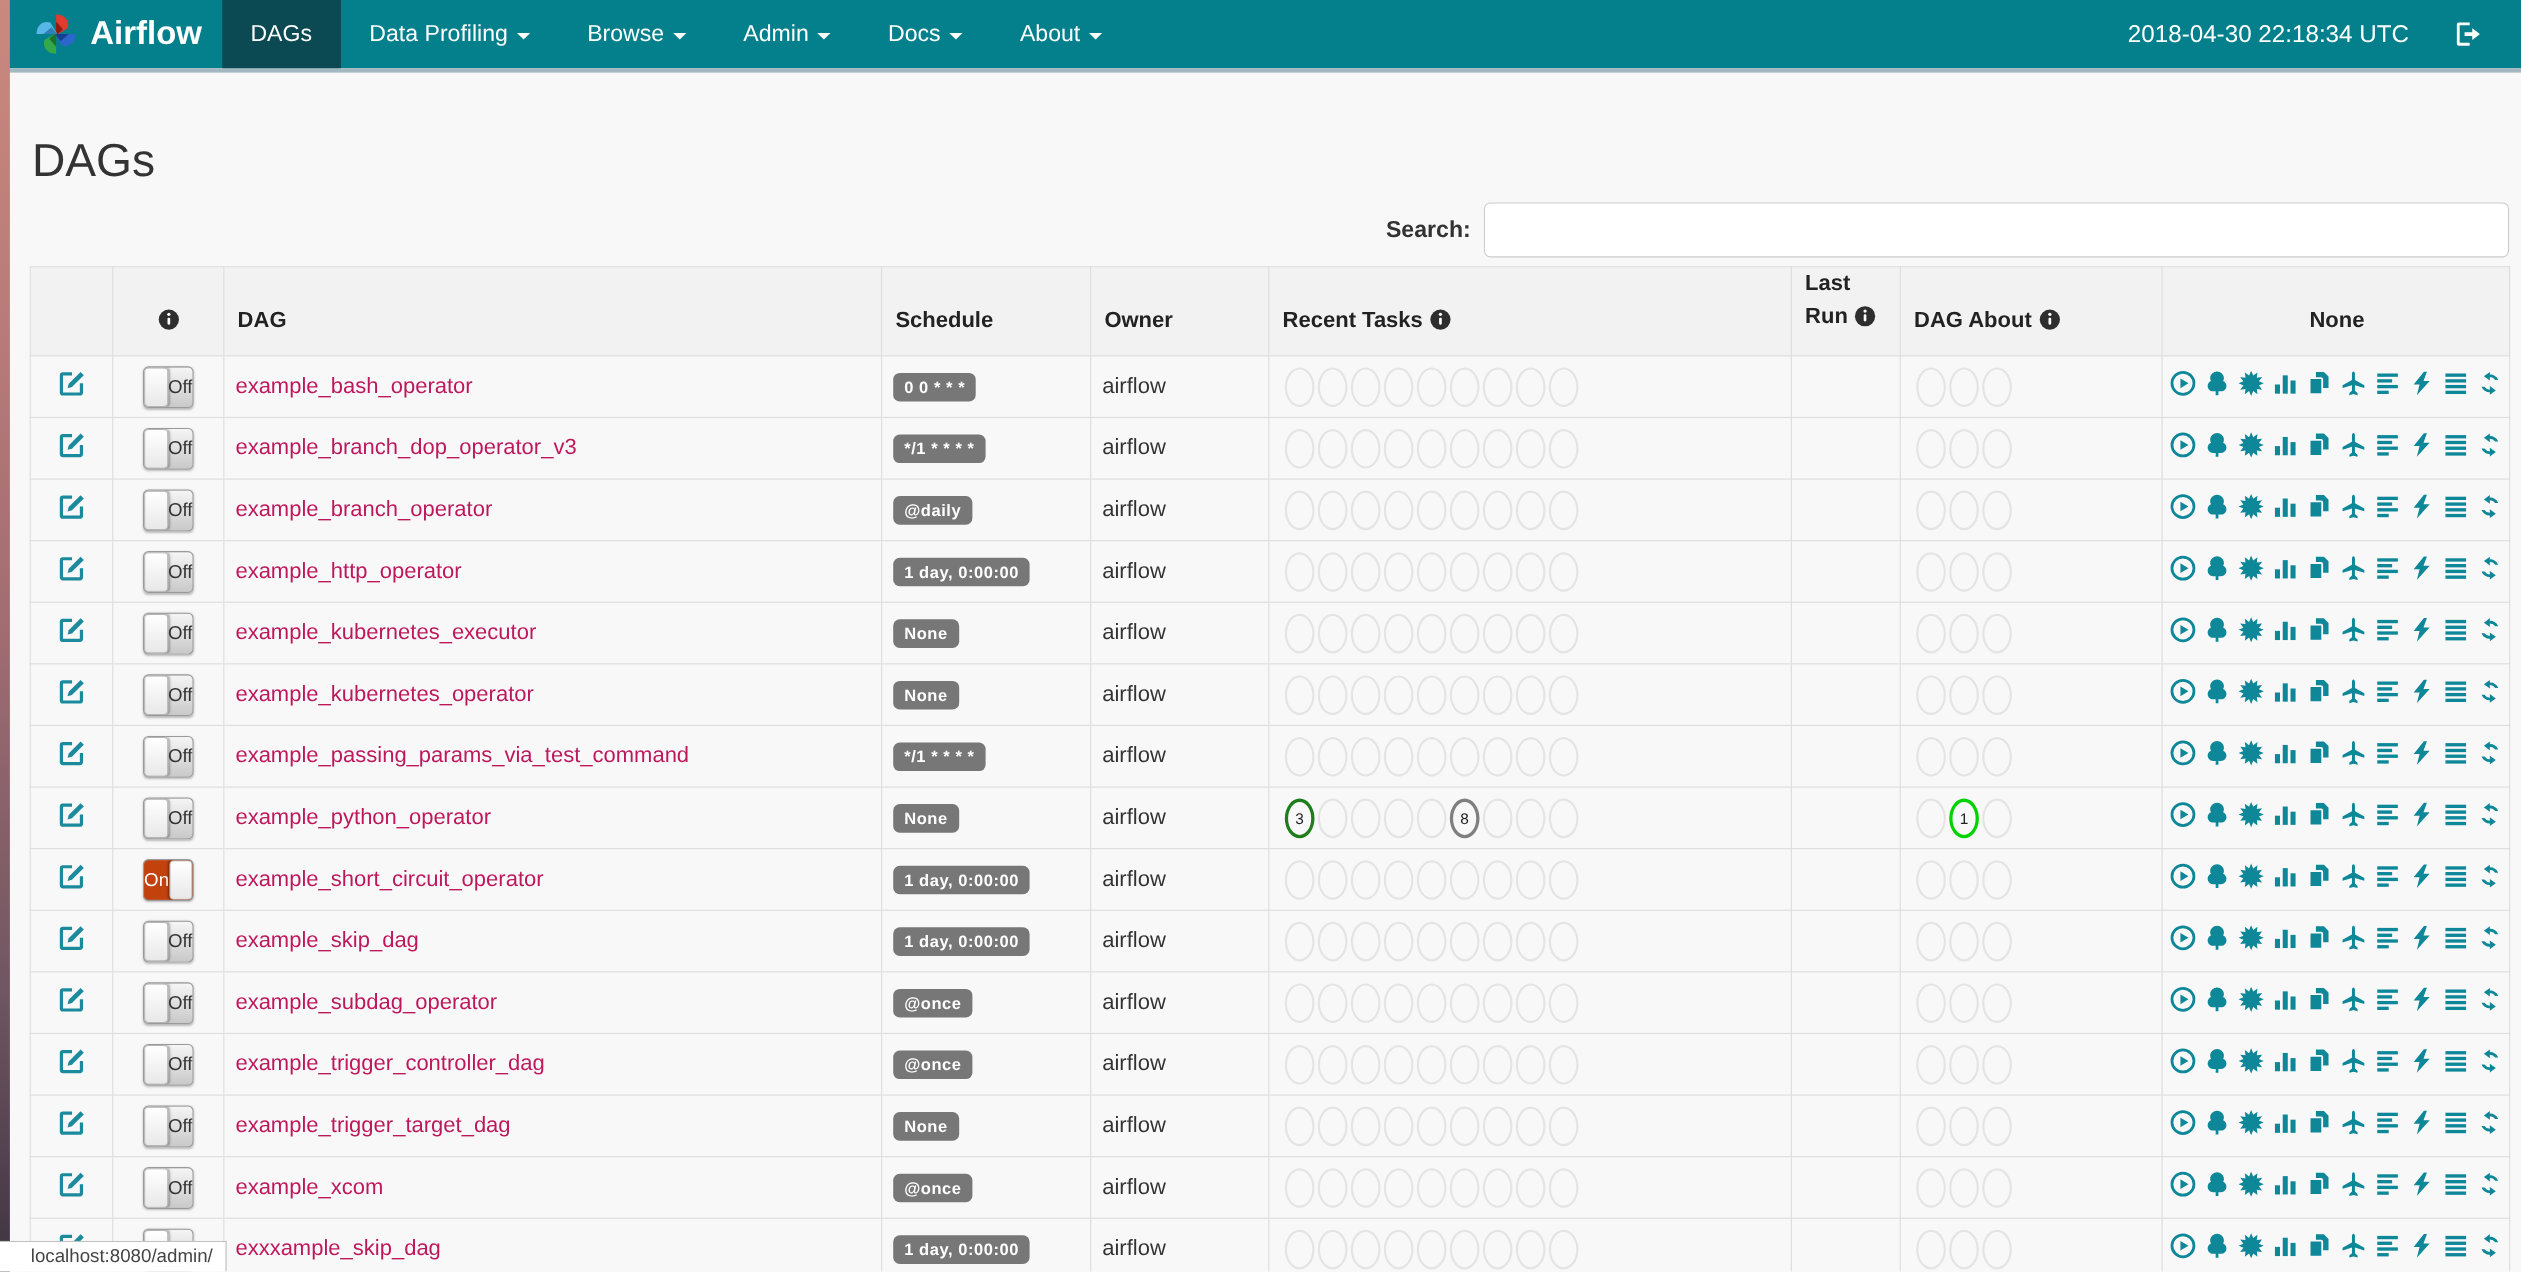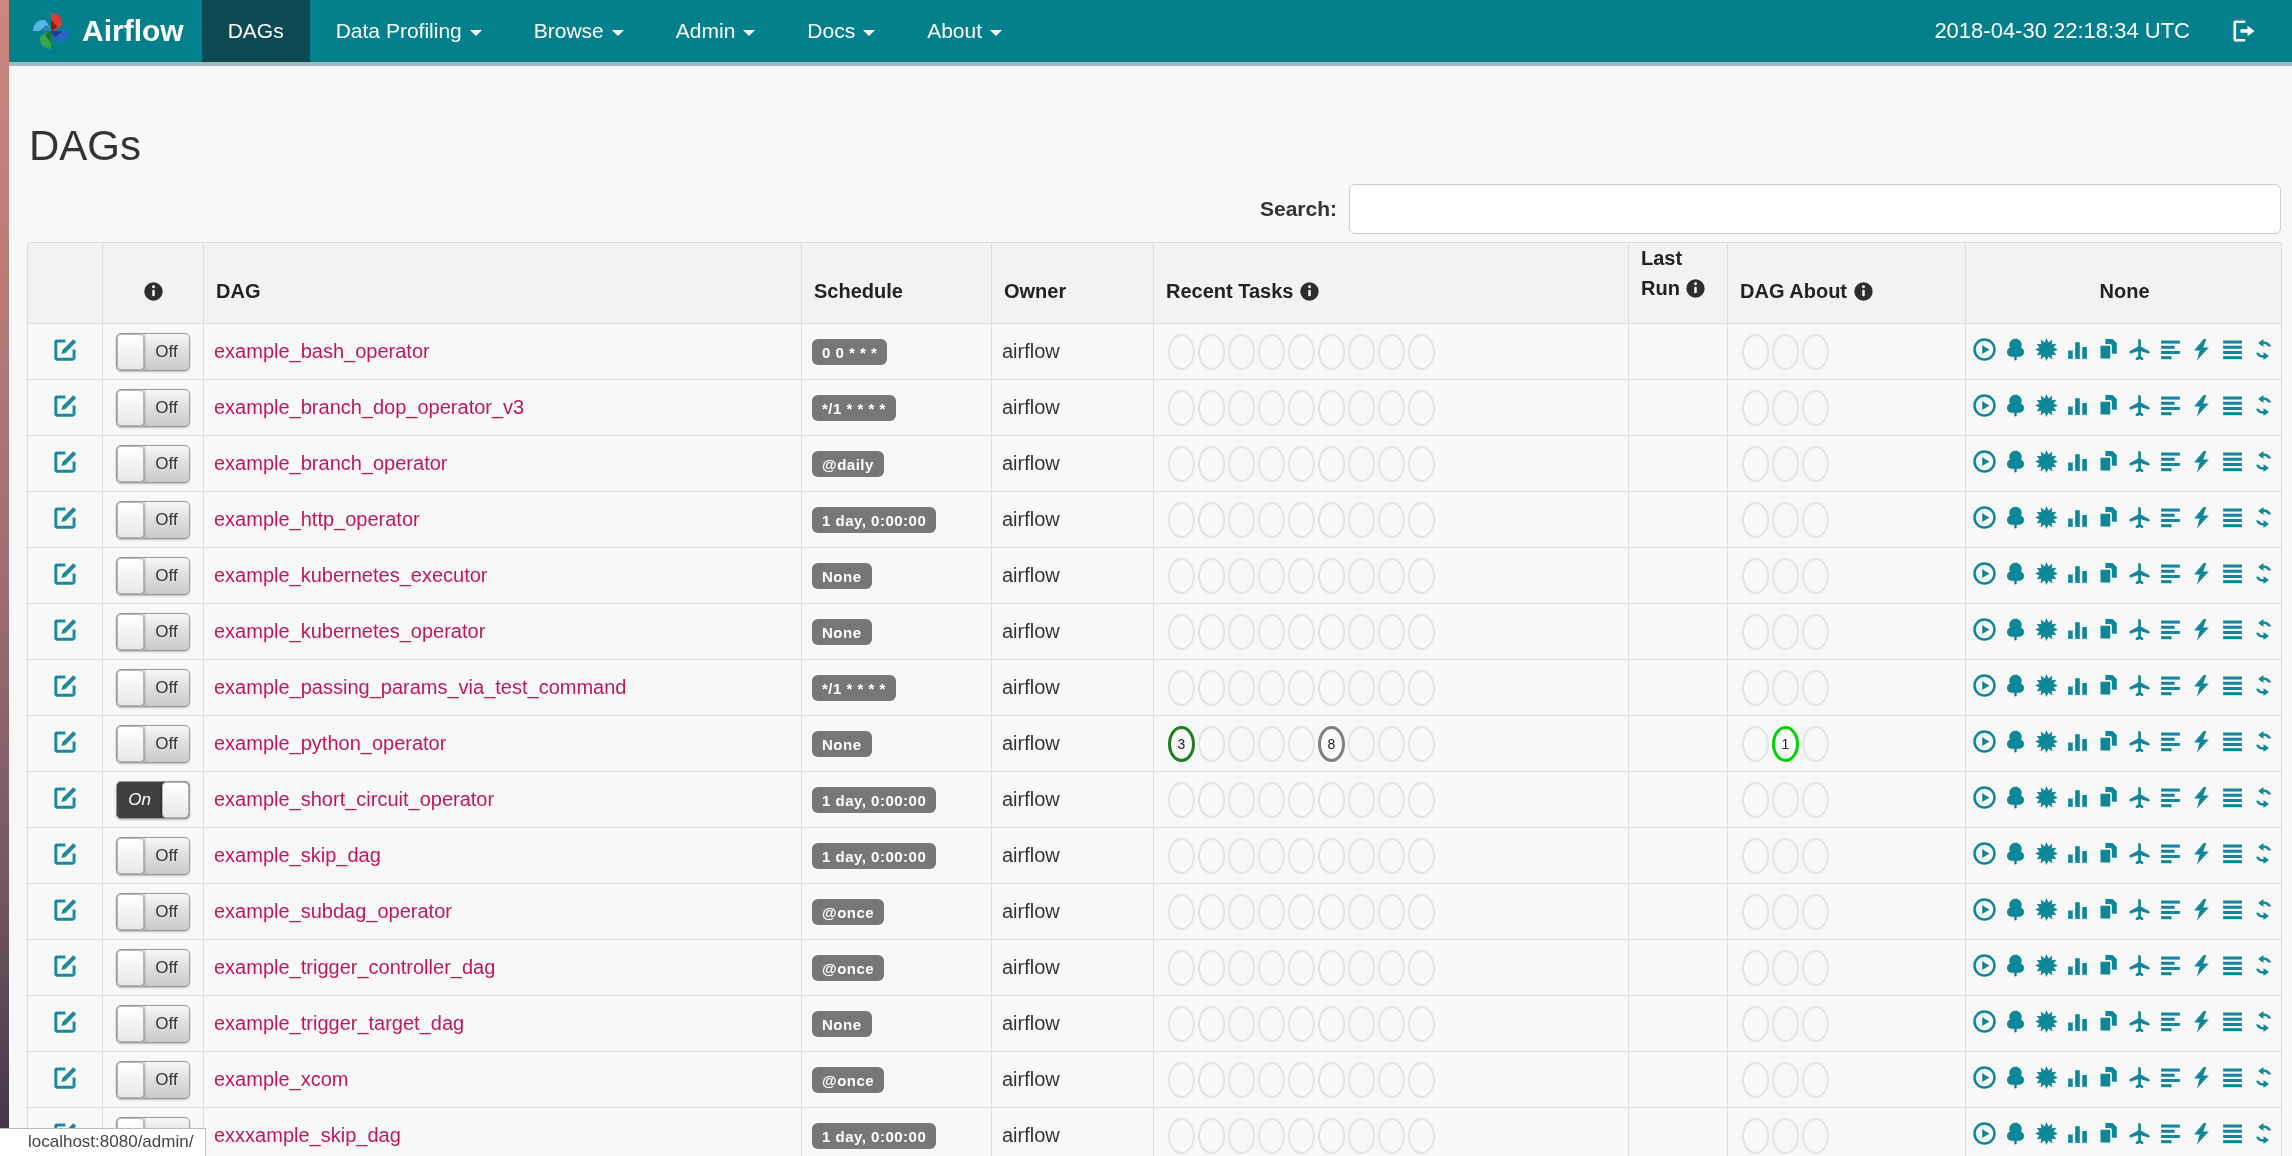--- a/index.html
+++ b/index.html
@@ -53,28 +53,28 @@
   .col-dagruns{width:238px;} .col-links{width:316px;}
 
   a.dag-link { color:#be185d; text-decoration:none; cursor:pointer; }
 
   .badge { display:inline-block; background:#777; color:#fff; font-size:15px; font-weight:bold;
     padding:5px 10px 4px; border-radius:6px; letter-spacing:.5px; white-space:nowrap; }
 
   .edit-icon { width:27px; height:27px; color:#1A8A9C; cursor:pointer; }
 
   
-  .toggle { display:inline-flex; width:74px; height:38px; border:1px solid #9a9a9a; border-radius:5px;
+  .toggle { display:inline-flex; width:46px; height:38px; border:1px solid #9a9a9a; border-radius:5px;
     overflow:hidden; cursor:pointer; vertical-align:middle;
     box-shadow:0 1px 2px rgba(0,0,0,.25); font-size:17px; }
   .toggle .knob { width:27px; background:linear-gradient(180deg,#ffffff,#e8e8e8); border-radius:4px;
     border:1px solid #b5b5b5; box-shadow:1px 0 2px rgba(0,0,0,.3); }
   .toggle .t-label { flex:1; display:flex; align-items:center; justify-content:center; }
   .toggle.off { background:linear-gradient(180deg,#f5f5f5,#c9c9c9); color:#333; }
-  .toggle.on  { background:#404040; color:#fff; flex-direction:row-reverse;font-style:italic; }
+  .toggle.on  { background:#c2410c; color:#fff; flex-direction:row-reverse; }
   .toggle.on .knob { box-shadow:-1px 0 2px rgba(0,0,0,.4); }
 
   
   .circles { display:flex; align-items:center; gap:3px; padding-left:4px; }
   .circle { width:27px; height:36px; border-radius:50%; border:2px solid #e4e4e4; background:transparent;
     display:flex; align-items:center; justify-content:center; font-size:14px; color:#222; flex:0 0 auto; }
   .circle.has-count { border-width:3px; cursor:pointer; }
 
   
   .links-wrap { display:inline-flex; align-items:center; gap:6px; }

